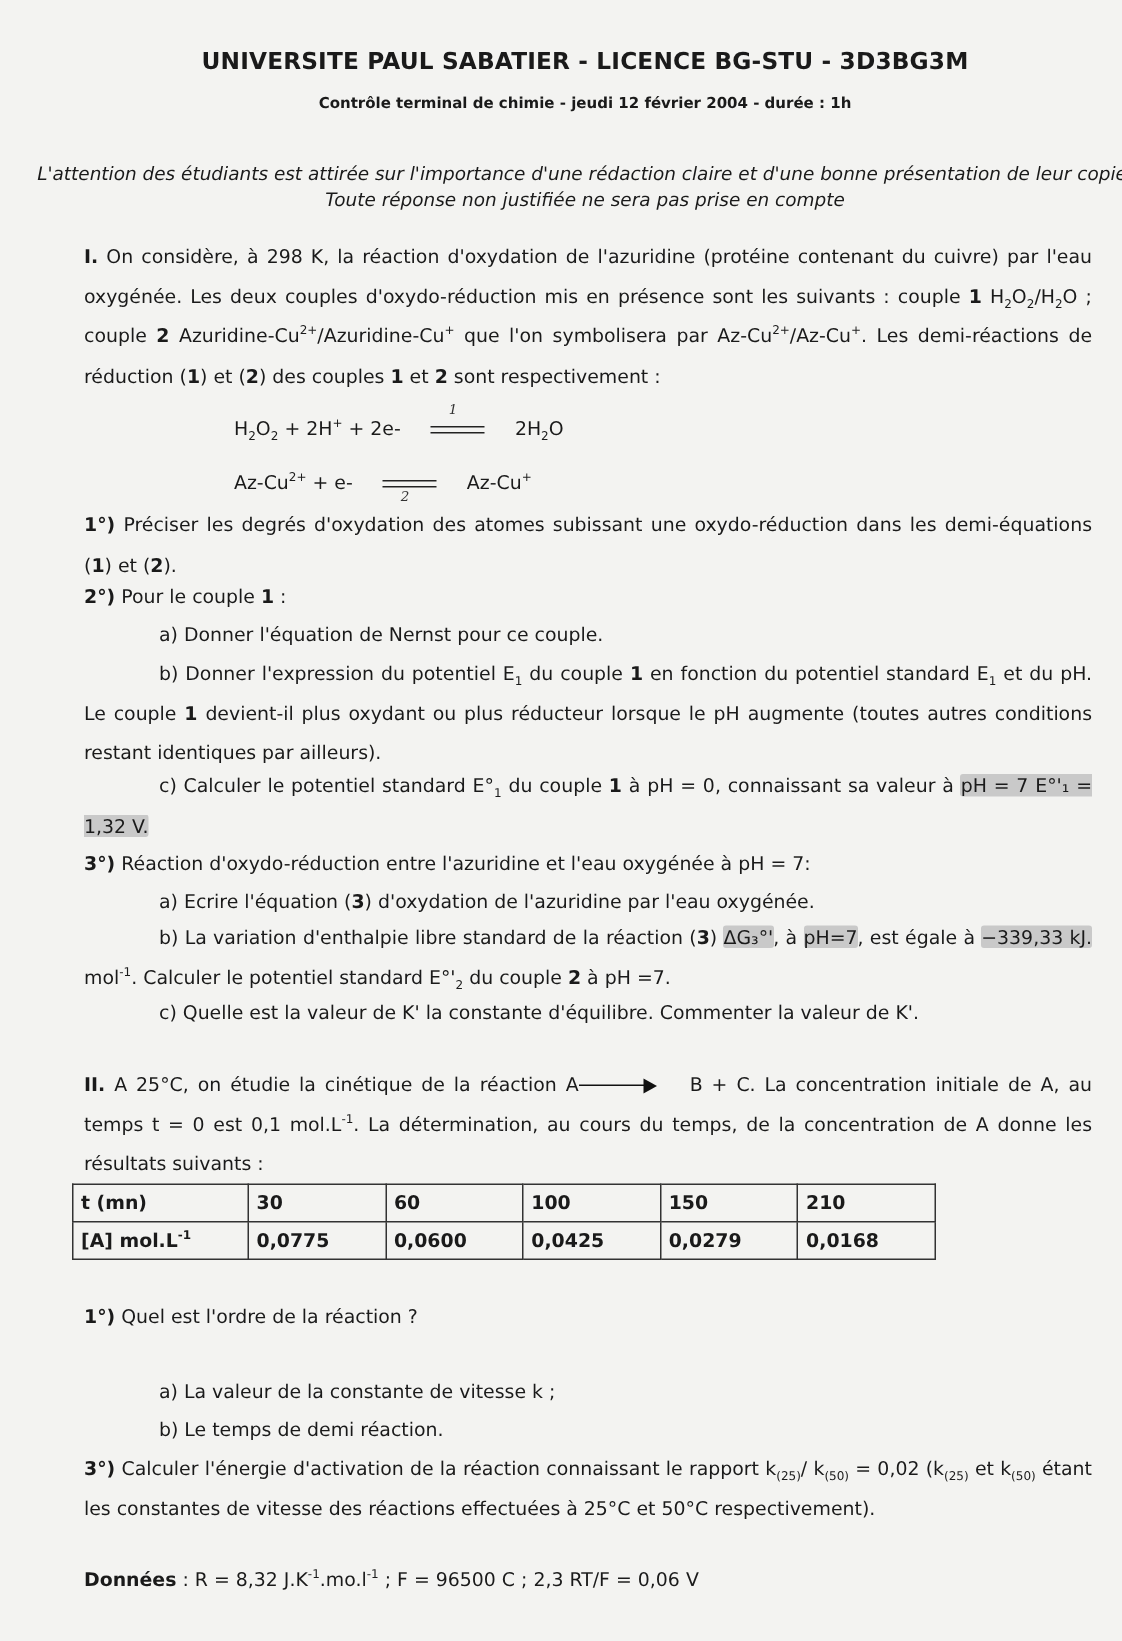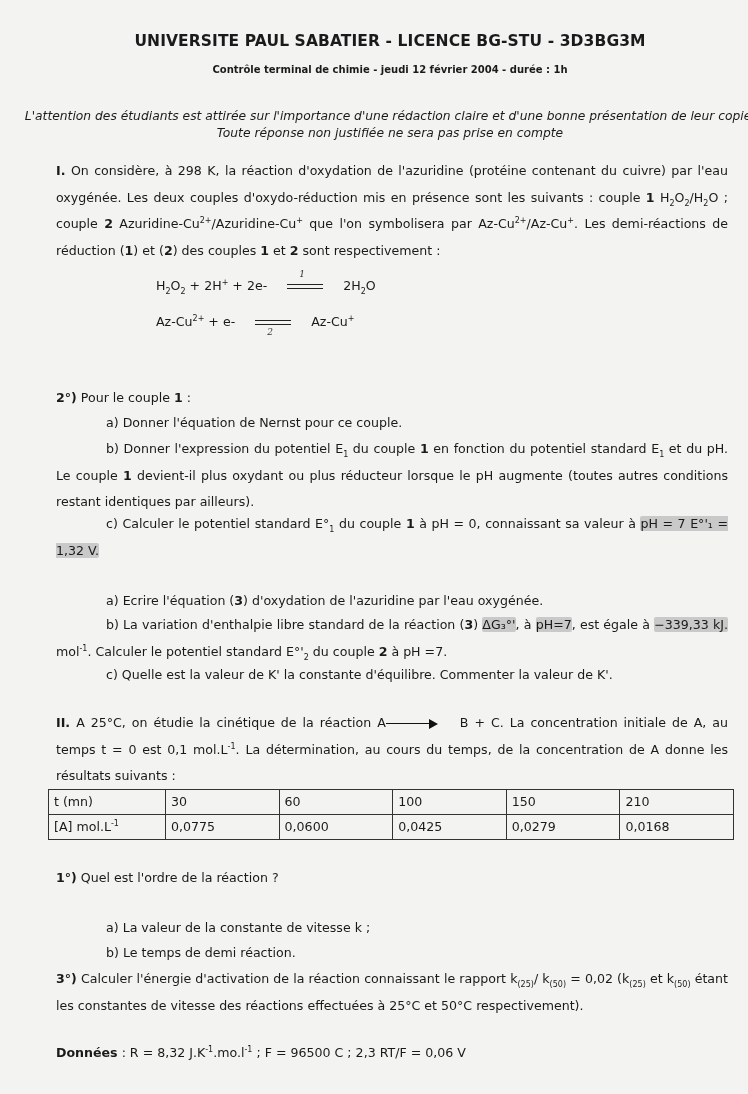--- a/index.html
+++ b/index.html
@@ -19,21 +19,21 @@
     .ind { padding-left: 50px; }
     b { font-weight: bold; }
     sub, sup { font-size: 8px; line-height: 0; }
     .hl { background: #c9c9c9; border-radius: 2px; }
     .eq { position: absolute; font-size: 12.6px; }
     .arr { display: inline-block; width: 44px; height: 12px; position: relative; vertical-align: middle; margin: 0 12px; }
     .arr::before, .arr::after { content: ""; position: absolute; left: 4px; right: 4px; height: 1.5px; background: #222; }
     .arr::before { top: 3px; }
     .arr::after { top: 7px; }
     .arr-lbl { position: absolute; left: 16px; font-size: 9px; font-family: "DejaVu Serif", serif; font-style: italic; color: #333; }
-    table.data { position: absolute; left: 32px; top: 789px; width: 686px; border-collapse: collapse; font-size: 12.6px; }
+    table.data { position: absolute; left: 32px; top: 789px; width: 576px; border-collapse: collapse; font-size: 12.6px; font-weight: bold; }
     table.data td { border: 1px solid #333; padding: 4px 5px; height: 16px; text-align: left; vertical-align: top; }
     table.data td:first-child { width: 106px; }
     .kin-arrow { display: inline-block; width: 52px; height: 10px; position: relative; vertical-align: middle; margin: 0 22px 0 0; }
     .kin-arrow::before { content: ""; position: absolute; left: 0; right: 8px; top: 4px; height: 1.5px; background: #111; }
     .kin-arrow::after { content: ""; position: absolute; right: 0; top: 0; border-left: 9px solid #111; border-top: 5px solid transparent; border-bottom: 5px solid transparent; }
   </style>
 </head>
 <body>
 
 <div class="page">
@@ -50,32 +50,38 @@
     <span>H</span><sub>2</sub><span>O</span><sub>2</sub><span> + 2H</span><sup>+</sup><span> + 2e-</span>
     <span class="arr"><span class="arr-lbl" style="top:-12px;">1</span></span>
     <span>2H</span><sub>2</sub><span>O</span>
   </div>
   <div class="eq" style="left:140px; top:314px;">
     <span>Az-Cu</span><sup>2+</sup><span> + e-</span>
     <span class="arr"><span class="arr-lbl" style="top:10px;">2</span></span>
     <span>Az-Cu</span><sup>+</sup>
   </div>
 
+  <div class="p" style="top:337px;">
+    <b>1°)</b><span> Préciser les degrés d'oxydation des atomes subissant une oxydo-réduction dans les demi-équations (</span><b>1</b><span>) et (</span><b>2</b><span>).</span>
+  </div>
 
   <div class="p" style="top:385px;">
     <b>2°)</b><span> Pour le couple </span><b>1</b><span> :</span>
   </div>
   <div class="p ind" style="top:410px; width:622px;">a) Donner l'équation de Nernst pour ce couple.</div>
   <div class="p" style="top:436px; text-indent:50px;">
     <span>b) Donner l'expression du potentiel E</span><sub>1</sub><span> du couple </span><b>1</b><span> en fonction du potentiel standard E</span><sub>1</sub><span> et du pH. Le couple </span><b>1</b><span> devient-il plus oxydant ou plus réducteur lorsque le pH augmente (toutes autres conditions restant identiques par ailleurs).</span>
   </div>
   <div class="p" style="top:511px; text-indent:50px;">
     <span>c) Calculer le potentiel standard E°</span><sub>1</sub><span> du couple </span><b>1</b><span> à pH = 0, connaissant sa valeur à </span><span class="hl">pH = 7 E°'₁ = 1,32 V.</span>
   </div>
 
+  <div class="p" style="top:563px;">
+    <b>3°)</b><span> Réaction d'oxydo-réduction entre l'azuridine et l'eau oxygénée à pH = 7:</span>
+  </div>
   <div class="p" style="top:588px; text-indent:50px;">
     <span>a) Ecrire l'équation (</span><b>3</b><span>) d'oxydation de l'azuridine par l'eau oxygénée.</span>
   </div>
   <div class="p" style="top:612px; text-indent:50px;">
     <span>b) La variation d'enthalpie libre standard de la réaction (</span><b>3</b><span>) </span><span class="hl">ΔG₃°'</span><span>, à </span><span class="hl">pH=7</span><span>, est égale à </span><span class="hl">−339,33 kJ.</span><span> mol</span><sup>-1</sup><span>. Calculer le potentiel standard E°'</span><sub>2</sub><span> du couple </span><b>2</b><span> à pH =7.</span>
   </div>
   <div class="p ind" style="top:662px; width:622px;">c) Quelle est la valeur de K' la constante d'équilibre. Commenter la valeur de K'.</div>
 
   <div class="p" style="top:710px;">
     <b>II.</b><span> A 25°C, on étudie la cinétique de la réaction A</span><span class="kin-arrow"></span><span>B + C. La concentration initiale de A, au temps t = 0 est 0,1 mol.L</span><sup>-1</sup><span>. La détermination, au cours du temps, de la concentration de A donne les résultats suivants :</span>

